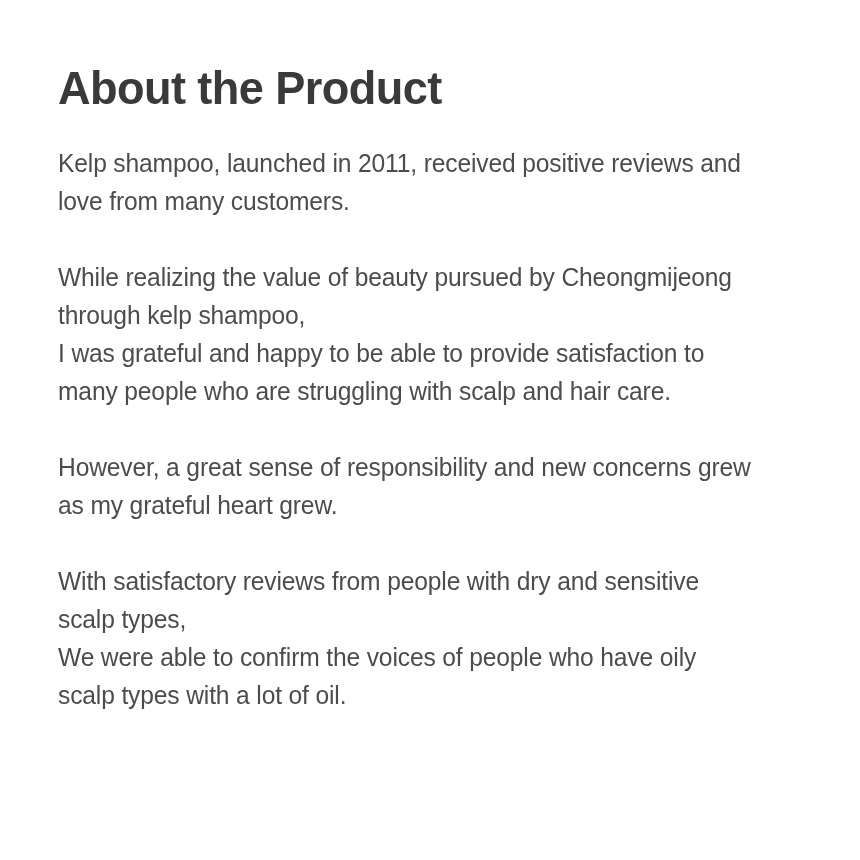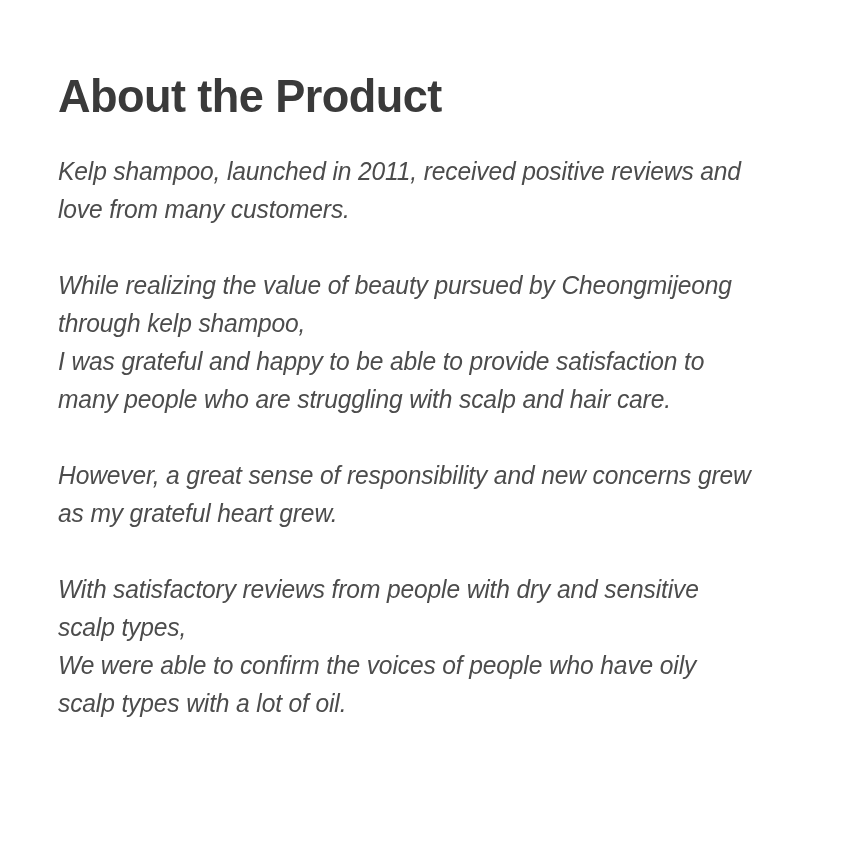--- a/index.html
+++ b/index.html
@@ -14,21 +14,21 @@
     -webkit-font-smoothing: antialiased;
     overflow: hidden;
   }
 
   .page {
     position: relative;
     width: 860px;
     height: 860px;
     background: #ffffff;
     box-sizing: border-box;
-    padding: 8px 70px 0 58px;
+    padding: 0 70px 0 58px;
   }
 
   .page-title {
     margin: 0;
     padding-top: 62px;
     font-size: 47px;
     font-weight: 700;
     line-height: 1.12;
     letter-spacing: -0.6px;
     color: #3a3a3a;
@@ -37,21 +37,20 @@
     white-space: nowrap;
   }
 
   .body-copy {
     margin-top: 29px;
     color: #4c4c4c;
     font-size: 25.5px;
     line-height: 38px;
     letter-spacing: -0.15px;
     font-weight: 400;
-    font-style: italic;
   }
 
   .para-block {
     margin: 0;
     transform: scaleX(0.965);
     transform-origin: left top;
   }
 
   .para-block + .para-block {
     margin-top: 38px;

